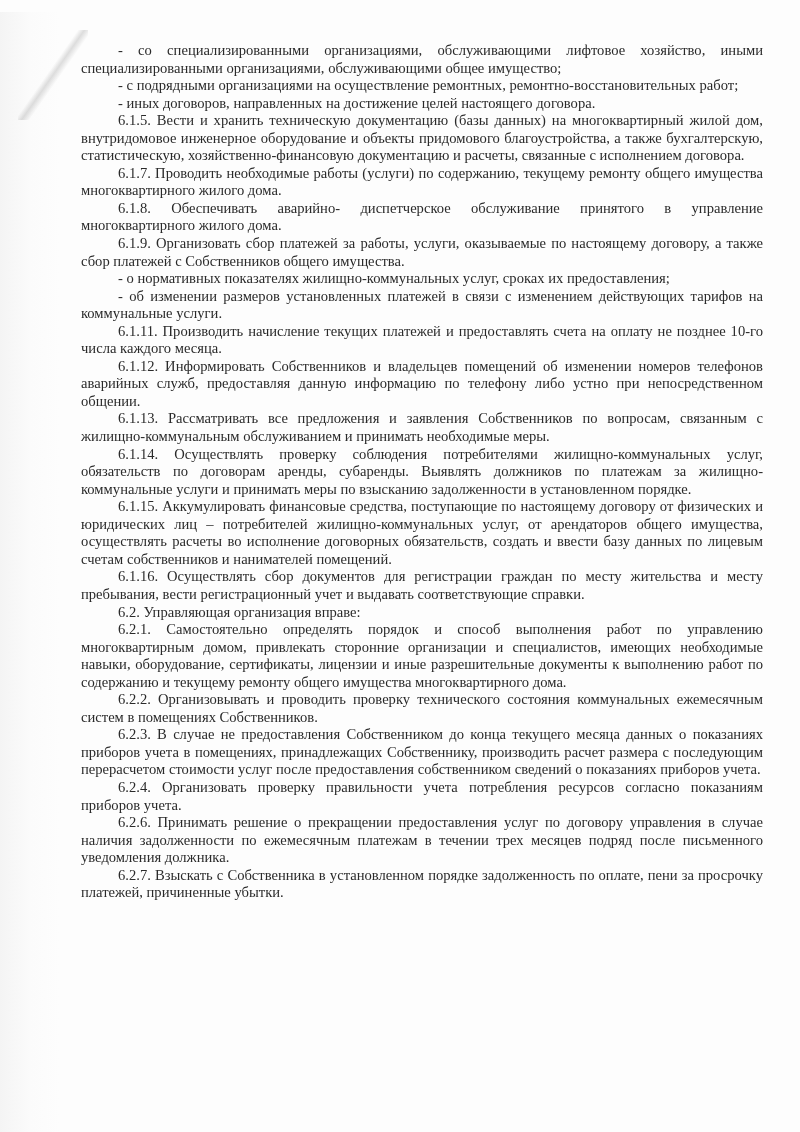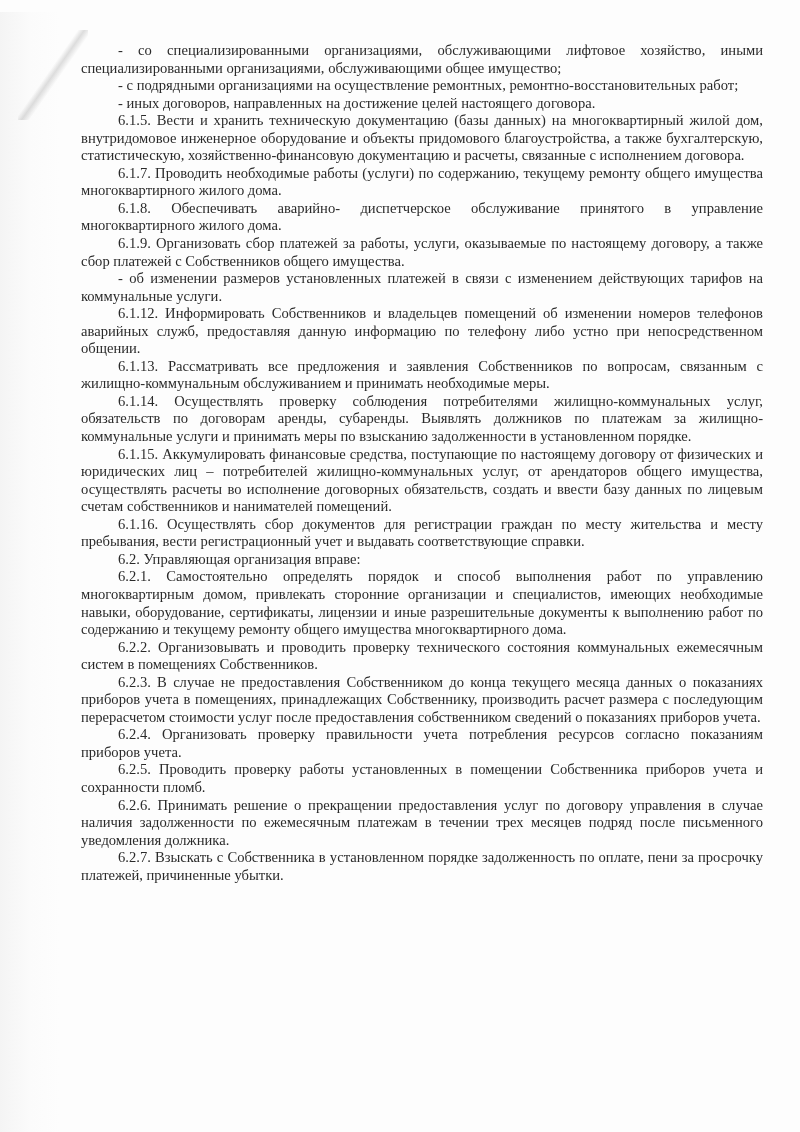--- a/index.html
+++ b/index.html
@@ -32,28 +32,29 @@
 <div class="page">
   <div class="corner-shadow"></div>
   <div class="content">
     <p>- со специализированными организациями, обслуживающими лифтовое хозяйство, иными специализированными организациями, обслуживающими общее имущество;</p>
     <p>- с подрядными организациями на осуществление ремонтных, ремонтно-восстановительных работ;</p>
     <p>- иных договоров, направленных на достижение целей настоящего договора.</p>
     <p>6.1.5. Вести и хранить техническую документацию (базы данных) на многоквартирный жилой дом, внутридомовое инженерное оборудование и объекты придомового благоустройства, а также бухгалтерскую, статистическую, хозяйственно-финансовую документацию и расчеты, связанные с исполнением договора.</p>
     <p>6.1.7. Проводить необходимые работы (услуги) по содержанию, текущему ремонту общего имущества многоквартирного жилого дома.</p>
     <p>6.1.8. Обеспечивать аварийно- диспетчерское обслуживание принятого в управление многоквартирного жилого дома.</p>
     <p>6.1.9. Организовать сбор платежей за работы, услуги, оказываемые по настоящему договору, а также сбор платежей с Собственников общего имущества.</p>
+    <p>- о нормативных показателях жилищно-коммунальных услуг, сроках их предоставления;</p>
     <p>- об изменении размеров установленных платежей в связи с изменением действующих тарифов на коммунальные услуги.</p>
+    <p>6.1.11. Производить начисление текущих платежей и предоставлять счета на оплату не позднее 10-го числа каждого месяца.</p>
     <p>6.1.12. Информировать Собственников и владельцев помещений об изменении номеров телефонов аварийных служб, предоставляя данную информацию по телефону либо устно при непосредственном общении.</p>
     <p>6.1.13. Рассматривать все предложения и заявления Собственников по вопросам, связанным с жилищно-коммунальным обслуживанием и принимать необходимые меры.</p>
     <p>6.1.14. Осуществлять проверку соблюдения потребителями жилищно-коммунальных услуг, обязательств по договорам аренды, субаренды. Выявлять должников по платежам за жилищно-коммунальные услуги и принимать меры по взысканию задолженности в установленном порядке.</p>
     <p>6.1.15. Аккумулировать финансовые средства, поступающие по настоящему договору от физических и юридических лиц – потребителей жилищно-коммунальных услуг, от арендаторов общего имущества, осуществлять расчеты во исполнение договорных обязательств, создать и ввести базу данных по лицевым счетам собственников и нанимателей помещений.</p>
     <p>6.1.16. Осуществлять сбор документов для регистрации граждан по месту жительства и месту пребывания, вести регистрационный учет и выдавать соответствующие справки.</p>
     <p>6.2. Управляющая организация вправе:</p>
     <p>6.2.1. Самостоятельно определять порядок и способ выполнения работ по управлению многоквартирным домом, привлекать сторонние организации и специалистов, имеющих необходимые навыки, оборудование, сертификаты, лицензии и иные разрешительные документы к выполнению работ по содержанию и текущему ремонту общего имущества многоквартирного дома.</p>
     <p>6.2.2. Организовывать и проводить проверку технического состояния коммунальных ежемесячным систем в помещениях Собственников.</p>
     <p>6.2.3. В случае не предоставления Собственником до конца текущего месяца данных о показаниях приборов учета в помещениях, принадлежащих Собственнику, производить расчет размера с последующим перерасчетом стоимости услуг после предоставления собственником сведений о показаниях приборов учета.</p>
     <p>6.2.4. Организовать проверку правильности учета потребления ресурсов согласно показаниям приборов учета.</p>
-    <p>6.2.5. Проводить проверку работы установленных в помещении Собственника приборов учета и сохранности пломб.</p>
     <p>6.2.6. Принимать решение о прекращении предоставления услуг по договору управления в случае наличия задолженности по ежемесячным платежам в течении трех месяцев подряд после письменного уведомления должника.</p>
     <p>6.2.7. Взыскать с Собственника в установленном порядке задолженность по оплате, пени за просрочку платежей, причиненные убытки.</p>
   </div>
 </div>
 
 </body></html>

